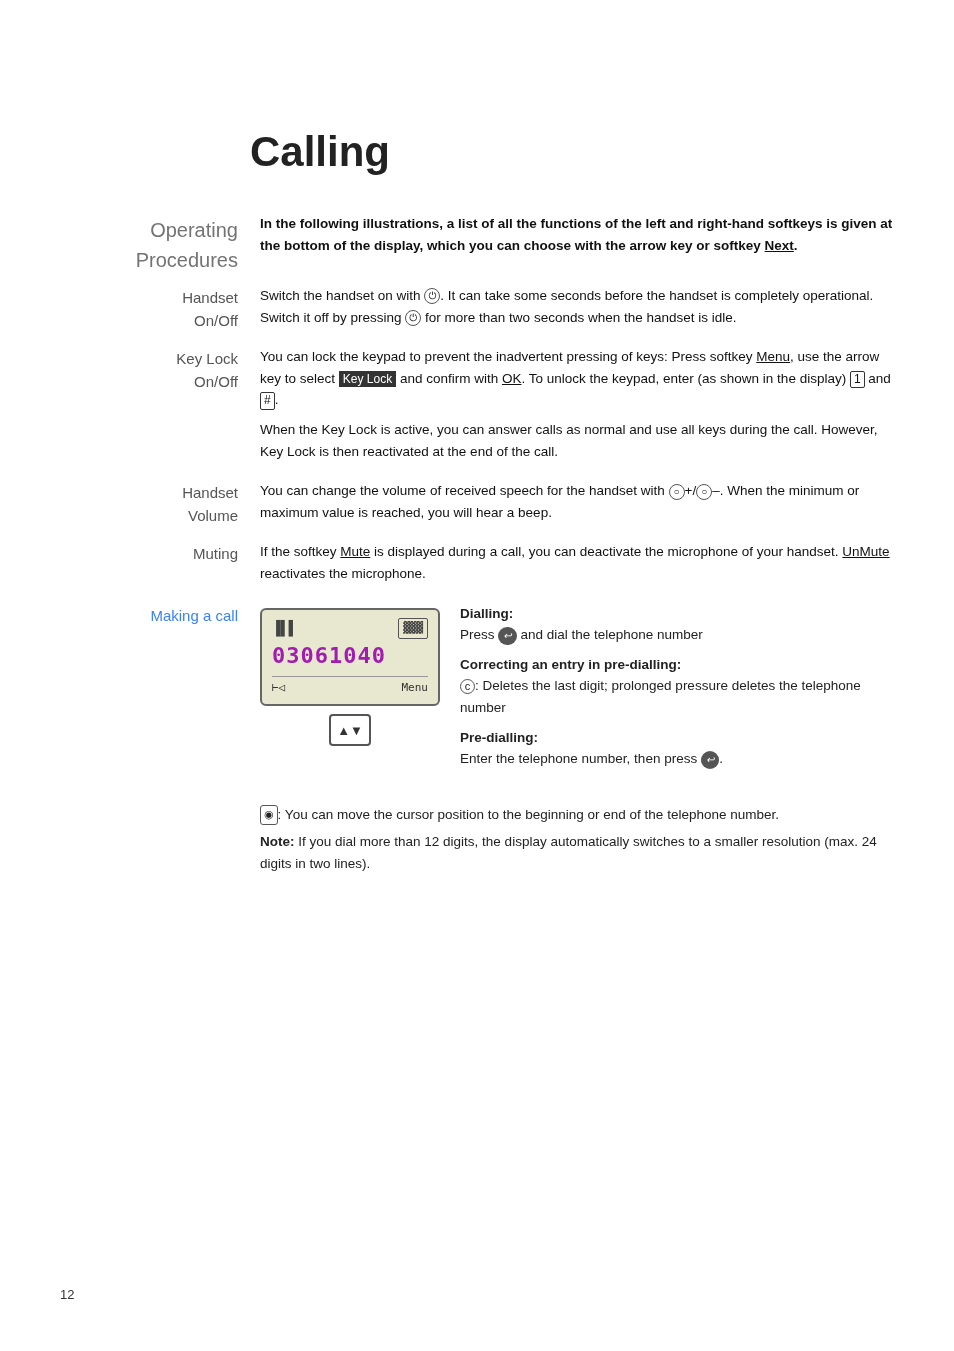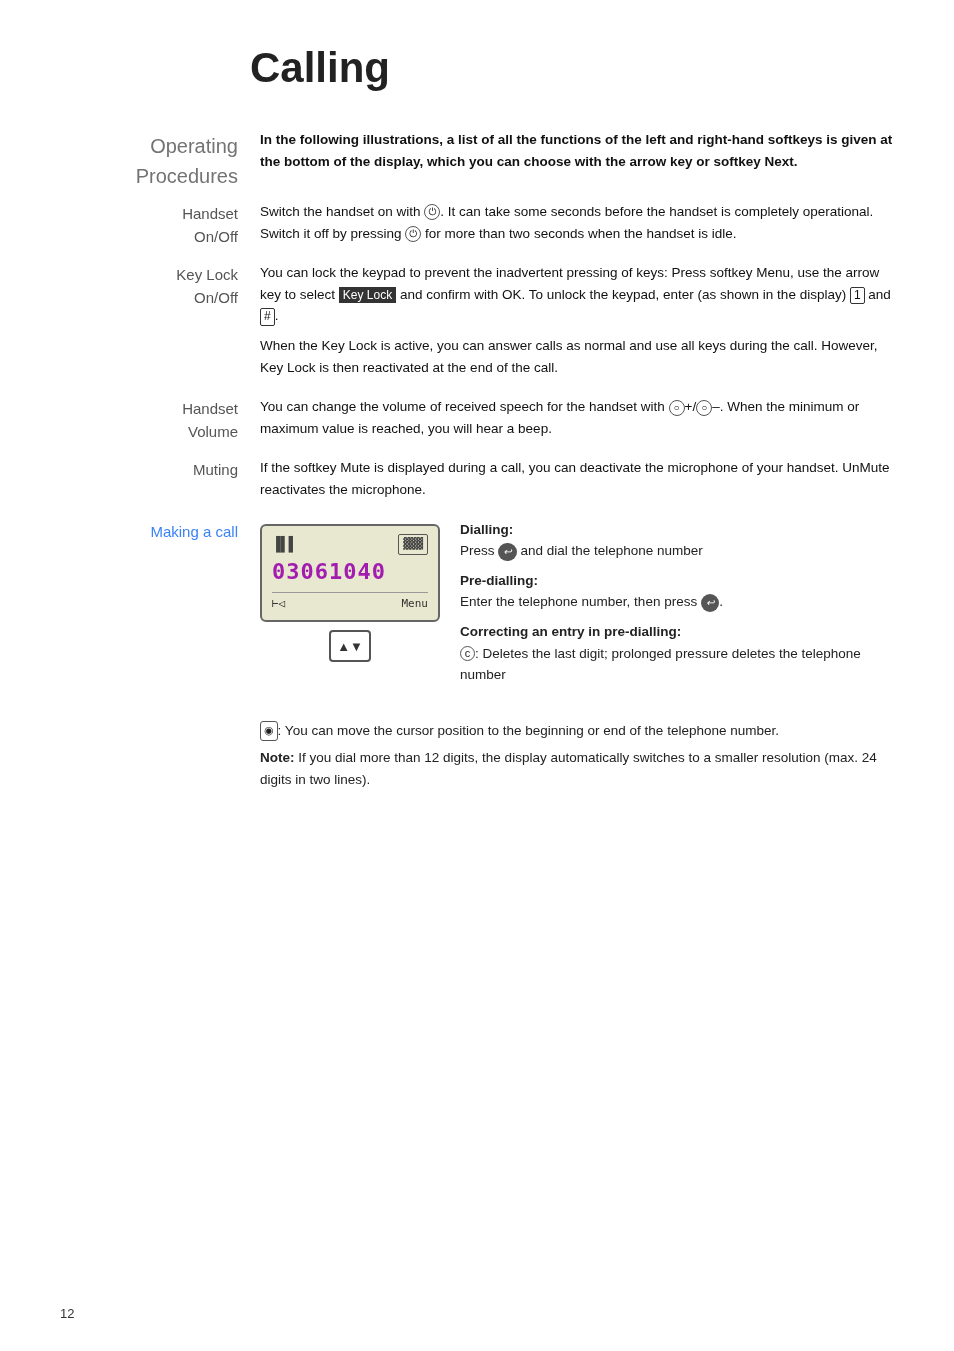--- a/index.html
+++ b/index.html
@@ -9,21 +9,21 @@
       background: #ffffff;
       font-family: Arial, Helvetica, sans-serif;
       color: #222;
       font-size: 14px;
       line-height: 1.5;
     }
 
     .page {
       width: 954px;
       min-height: 1351px;
-      padding: 36px 60px 60px 60px;
+      padding: 120px 60px 60px 60px;
       position: relative;
     }
 
     .page-title {
       font-size: 42px;
       font-weight: bold;
       color: #222;
       margin-bottom: 30px;
       margin-left: 190px;
     }
@@ -59,20 +59,21 @@
 
     .text-area p {
       margin-bottom: 8px;
     }
 
     .bold-intro {
       font-weight: bold;
     }
 
     .underline {
+      text-decoration: underline;
     }
 
     .highlight-box {
       background: #333;
       color: #fff;
       padding: 1px 4px;
       font-size: 12px;
     }
 
     .inline-btn {
@@ -91,21 +92,21 @@
       width: 16px;
       height: 16px;
       text-align: center;
       line-height: 14px;
       font-size: 10px;
       vertical-align: middle;
     }
 
     .page-number {
       position: absolute;
-      bottom: 28px;
+      bottom: 47px;
       left: 60px;
       font-size: 13px;
       color: #333;
     }
 
     
     .phone-display {
       border: 2px solid #666;
       border-radius: 6px;
       background: #e8e8d0;
@@ -275,25 +276,25 @@
             <div style="display:flex; justify-content:center; align-items:center; margin-top:2px;">
               
             </div>
           </div>
         </div>
 
         <div class="dialling-text-col">
           <p><span class="bold-heading">Dialling:</span><br>
           Press <span class="call-icon">↩</span> and dial the telephone number</p>
 
+          <p><span class="bold-heading">Correcting an entry in pre-dialling:</span><br>
+          <span class="circle-icon" style="font-size:11px; width:15px; height:15px; line-height:13px;">c</span>: Deletes the last digit; prolonged pressure deletes the telephone number</p>
+
           <p><span class="bold-heading">Pre-dialling:</span><br>
           Enter the telephone number, then press <span class="call-icon">↩</span>.</p>
-
-          <p><span class="bold-heading">Correcting an entry in pre-dialling:</span><br>
-          <span class="circle-icon" style="font-size:11px; width:15px; height:15px; line-height:13px;">c</span>: Deletes the last digit; prolonged pressure deletes the telephone number</p>
         </div>
       </div>
 
       <p style="margin-top: 26px; font-size:13.5px; line-height:1.6;">
         <span style="display:inline-block; border:1px solid #555; border-radius:3px; padding:0 3px; font-size:11px; vertical-align:middle;">◉</span>: You can move the cursor position to the beginning or end of the telephone number.
       </p>
 
 
       <p style="margin-top: 6px; font-size:13.5px; line-height:1.6;">
         <strong>Note:</strong> If you dial more than 12 digits, the display automatically switches to a smaller resolution (max. 24 digits in two lines).

